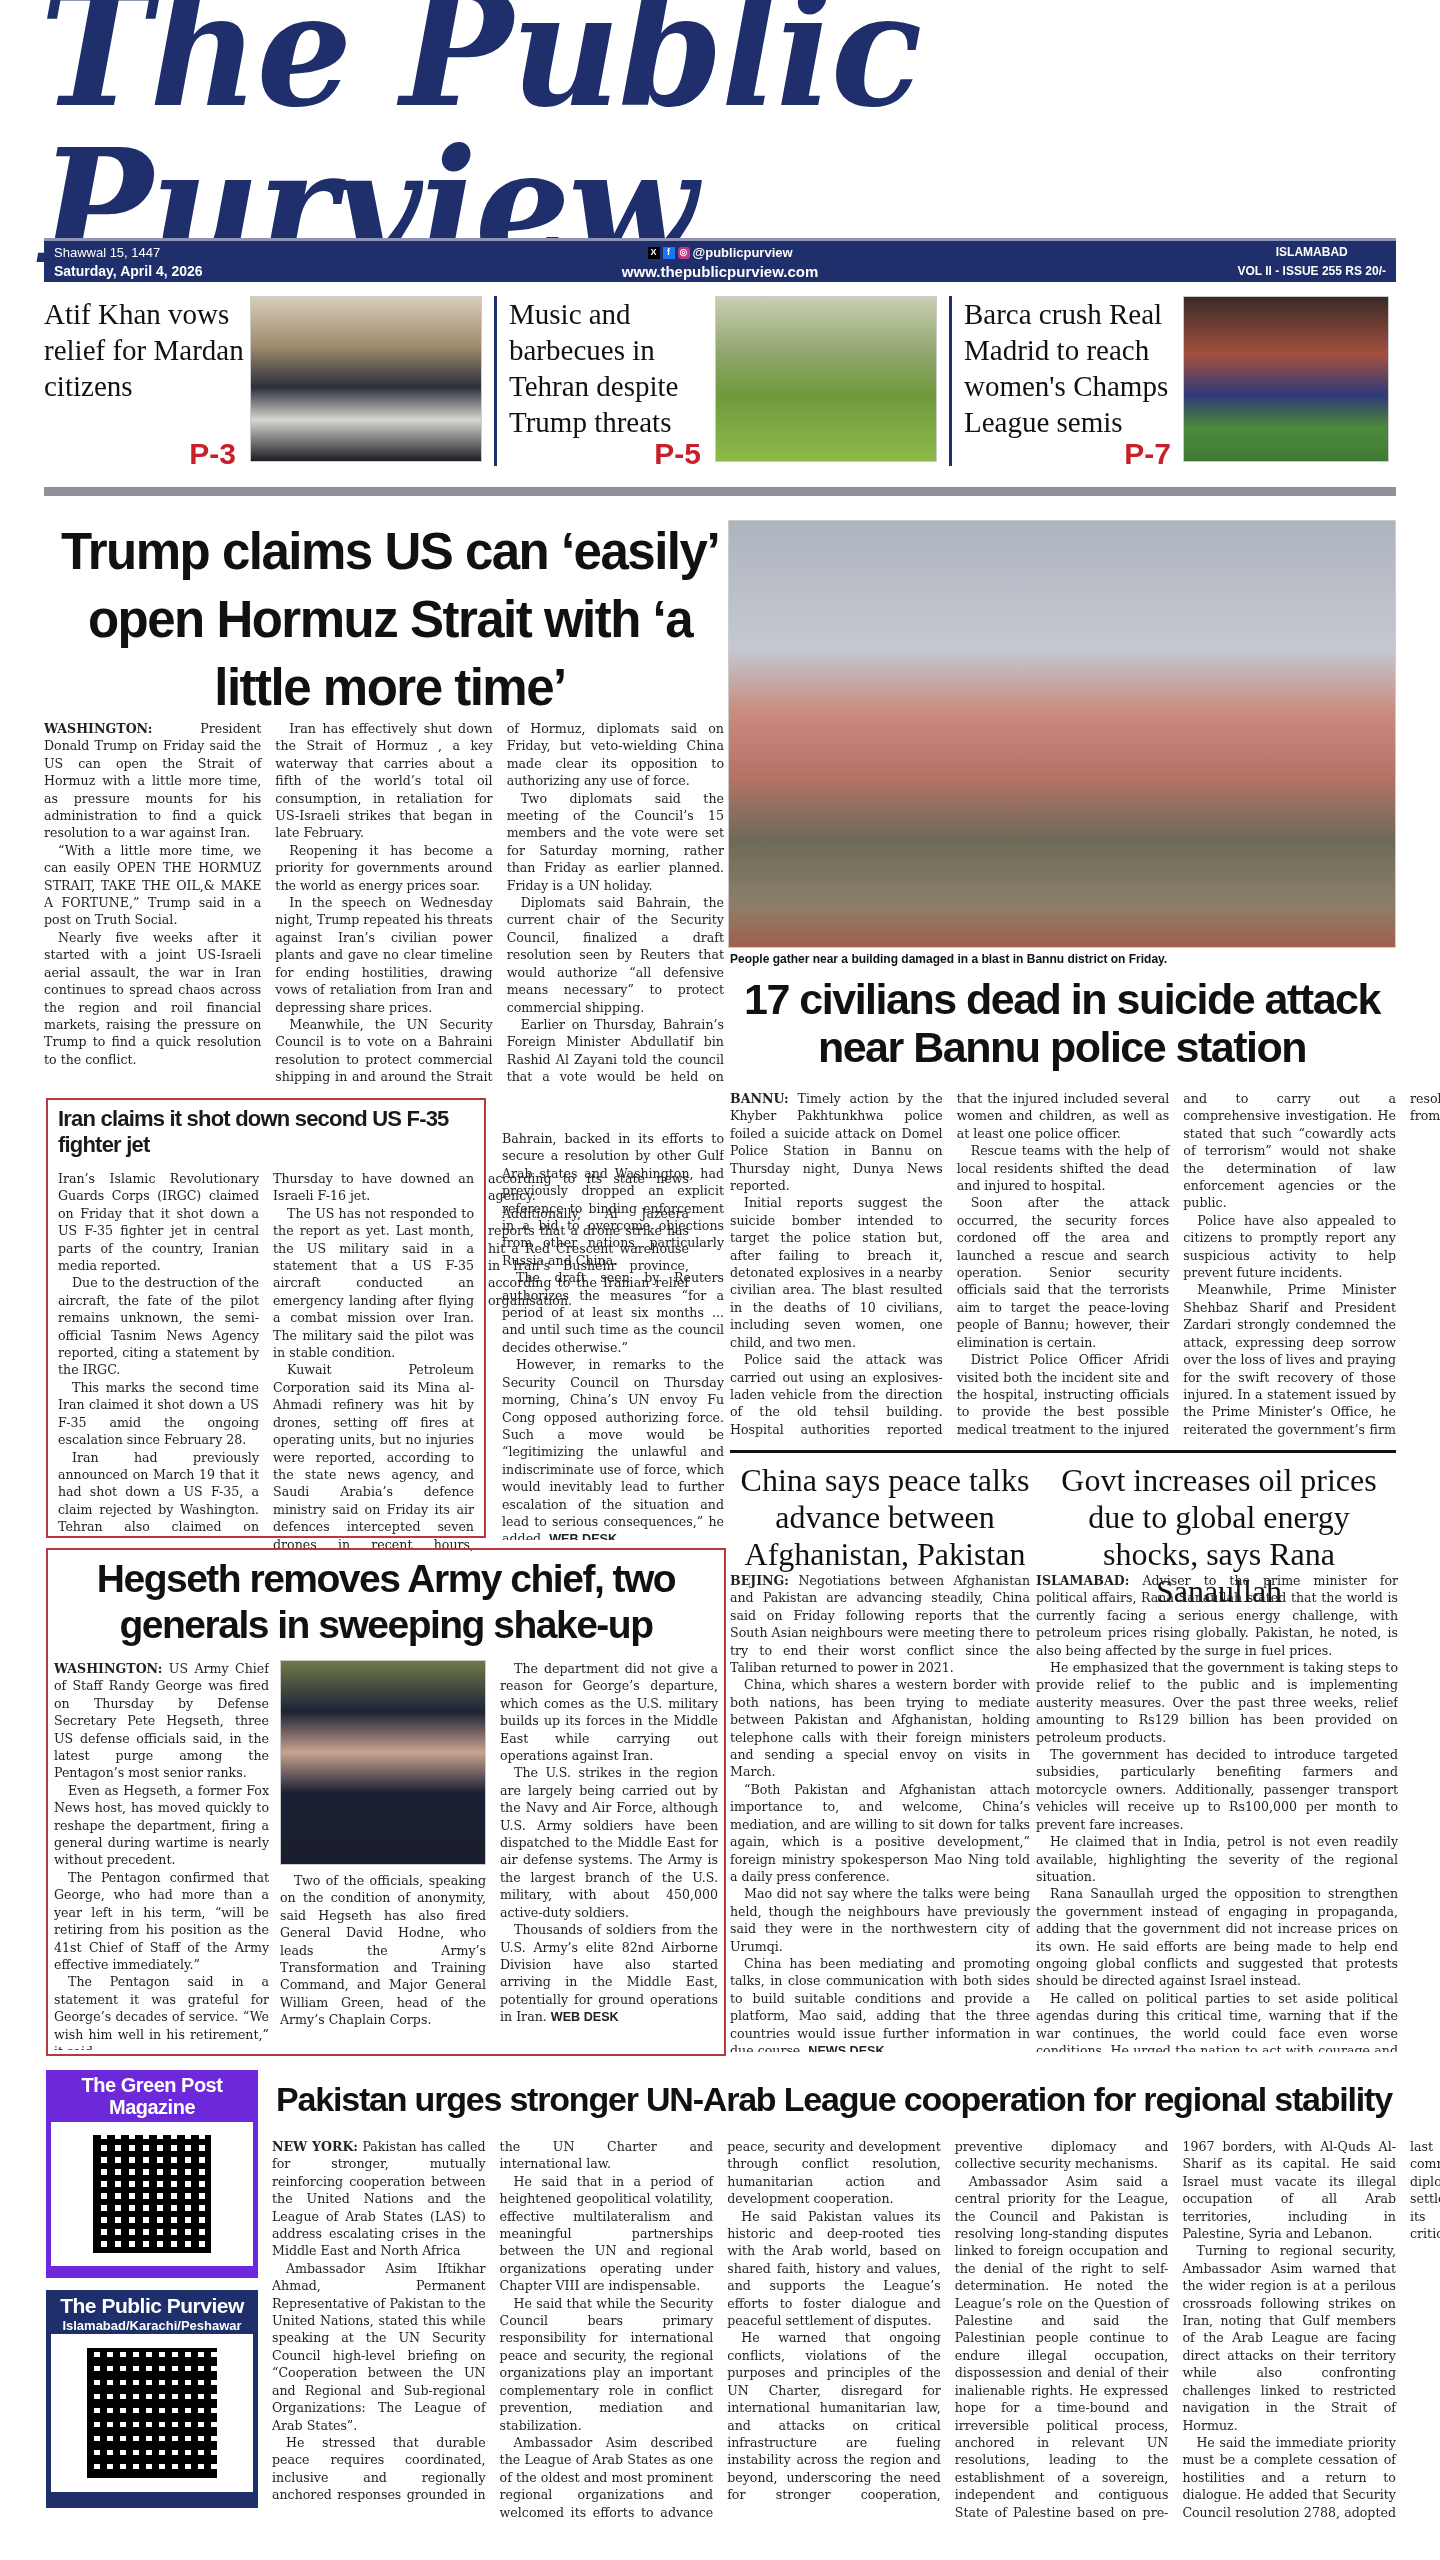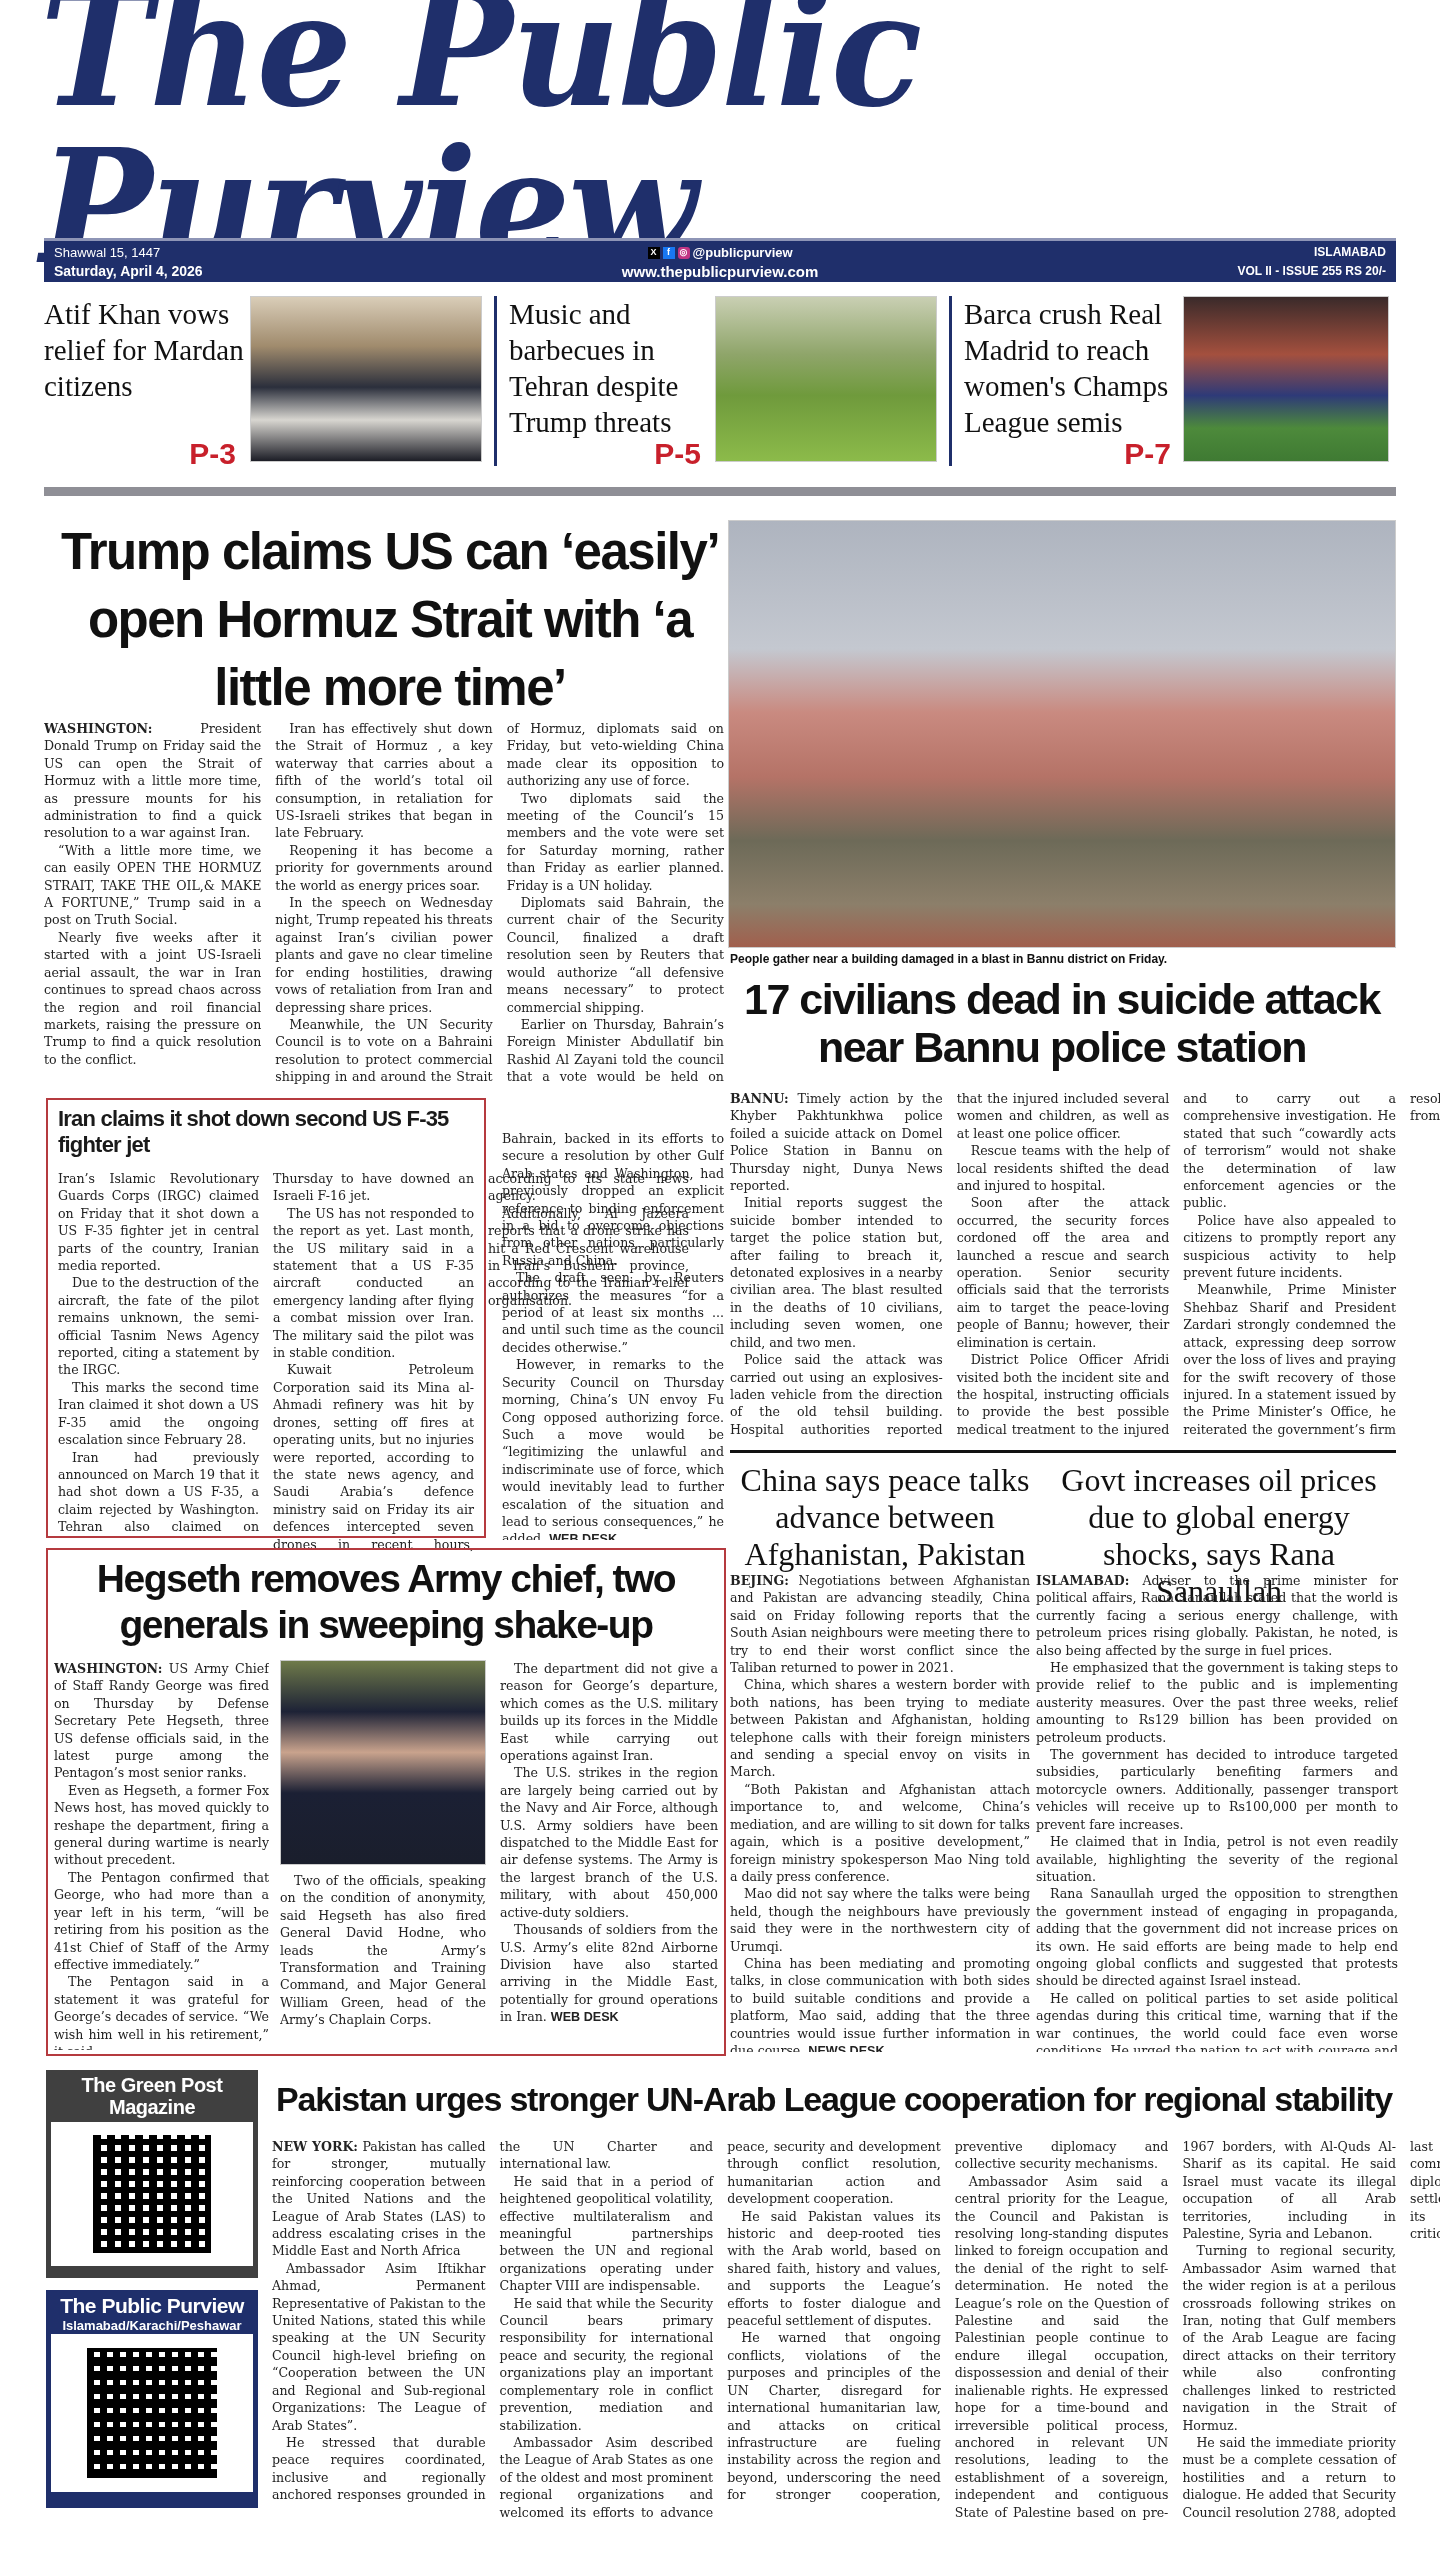--- a/index.html
+++ b/index.html
@@ -3,21 +3,21 @@
 <meta charset="utf-8">
 <style>
 *{box-sizing:border-box;margin:0;padding:0}
 body{width:1440px;height:2560px;background:#fff;font-family:"DejaVu Serif",serif;color:#1a1a1a;position:relative;overflow:hidden}
 .abs{position:absolute}
 .masthead{left:40px;top:30px;width:1360px;height:195px;display:flex;align-items:center;justify-content:center;font-family:"DejaVu Serif",serif;font-weight:bold;font-style:italic;font-size:150px;color:#1f2f6b;letter-spacing:-2px;line-height:1;transform:scaleY(1.05)}
 .infobar{left:44px;top:238px;width:1352px;height:44px;background:#1f2f6b;color:#fff;font-family:"Liberation Sans",sans-serif;display:flex;justify-content:space-between;padding:2px 10px;border-top:3px solid #8e95b6}
 .infobar .col{display:flex;flex-direction:column;font-size:13px;line-height:19px}
 .infobar .col.l{align-items:flex-start}
 .infobar .col.c{align-items:center}
-.infobar .col.r{align-items:flex-end}
+.infobar .col.r{align-items:center}
 .infobar .bold{font-weight:bold;font-size:14px}
 .social{display:flex;align-items:center;gap:3px}
 .soc{width:12px;height:12px;display:inline-flex;align-items:center;justify-content:center;font-size:9px;font-weight:bold;color:#fff}
 .teaser{top:296px;height:176px;display:flex}
 .teaser .txt{font-family:"Liberation Serif",serif;font-size:29px;line-height:36px;color:#111;width:190px;position:relative}
 .teaser .pg{position:absolute;right:8px;bottom:0;font-family:"Liberation Sans",sans-serif;font-weight:bold;font-size:30px;color:#c8202b}
 .photo{border:1px solid #ccc}
 .vsep{width:3px;background:#1f2f6b;height:170px;margin:0 12px}
 .graybar{left:44px;top:487px;width:1352px;height:9px;background:#8f8f96}
 .hl{font-family:"Liberation Sans",sans-serif;font-weight:bold;color:#111;text-align:center;letter-spacing:-1.5px}
@@ -168,21 +168,21 @@
 <div class="abs serifhl" style="left:1044px;top:1462px;width:350px">Govt increases oil prices due to global energy shocks, says Rana Sanaullah</div>
 <div class="abs body" style="left:1036px;top:1572px;width:362px;height:480px;overflow:hidden">
   <p class="first"><span class="dl">ISLAMABAD:</span> <span>Adviser to the prime minister for political affairs, Rana Sanaullah stated that the world is currently facing a serious energy challenge, with petroleum prices rising globally. Pakistan, he noted, is also being affected by the surge in fuel prices.</span></p>
   <p>He emphasized that the government is taking steps to provide relief to the public and is implementing austerity measures. Over the past three weeks, relief amounting to Rs129 billion has been provided on petroleum products.</p>
   <p>The government has decided to introduce targeted subsidies, particularly benefiting farmers and motorcycle owners. Additionally, passenger transport vehicles will receive up to Rs100,000 per month to prevent fare increases.</p>
   <p>He claimed that in India, petrol is not even readily available, highlighting the severity of the regional situation.</p>
   <p>Rana Sanaullah urged the opposition to strengthen the government instead of engaging in propaganda, adding that the government did not increase prices on its own. He said efforts are being made to help end ongoing global conflicts and suggested that protests should be directed against Israel instead.</p>
   <p><span>He called on political parties to set aside political agendas during this critical time, warning that if the war continues, the world could face even worse conditions. He urged the nation to act with courage and unity, emphasizing cooperation rather than conflict among citizens.</span> </p>
 </div>
 
-<div class="abs" style="left:46px;top:2070px;width:212px;height:208px;background:#404040;padding:0 5px 5px">
+<div class="abs" style="left:46px;top:2070px;width:212px;height:208px;background:#6d28d9;padding:0 5px 5px">
   <div class="sideh" style="color:#fff;font-size:20px;line-height:22px">The Green Post Magazine</div>
   <div class="qrbox" style="height:144px">
     <div style="width:118px;height:118px;background:repeating-linear-gradient(90deg,#000 0 8px,#fff 8px 14px),repeating-linear-gradient(0deg,#000 0 6px,#fff 6px 12px);background-blend-mode:multiply;outline:10px solid #fff"></div>
   </div>
 </div>
 <div class="abs" style="left:46px;top:2290px;width:212px;height:218px;background:#1f2f6b;padding:0 5px 5px">
   <div class="sideh" style="color:#fff;font-size:21px;line-height:24px;padding-bottom:0">The Public Purview</div>
   <div style="color:#fff;text-align:center;font-family:'Liberation Sans',sans-serif;font-weight:bold;font-size:13px;margin-bottom:1px">Islamabad/Karachi/Peshawar</div>
   <div class="qrbox" style="height:158px">
     <div style="width:130px;height:130px;background:repeating-linear-gradient(90deg,#000 0 7px,#fff 7px 13px),repeating-linear-gradient(0deg,#000 0 9px,#fff 9px 14px);background-blend-mode:multiply"></div>

